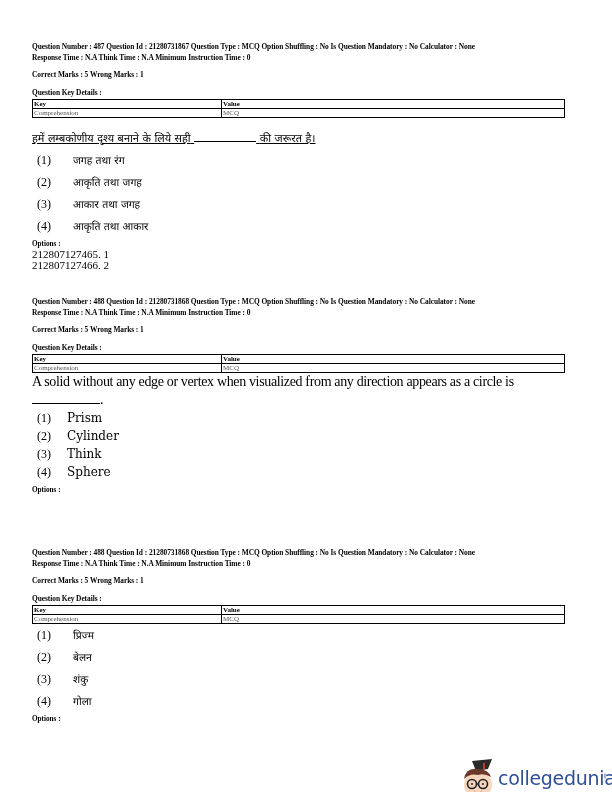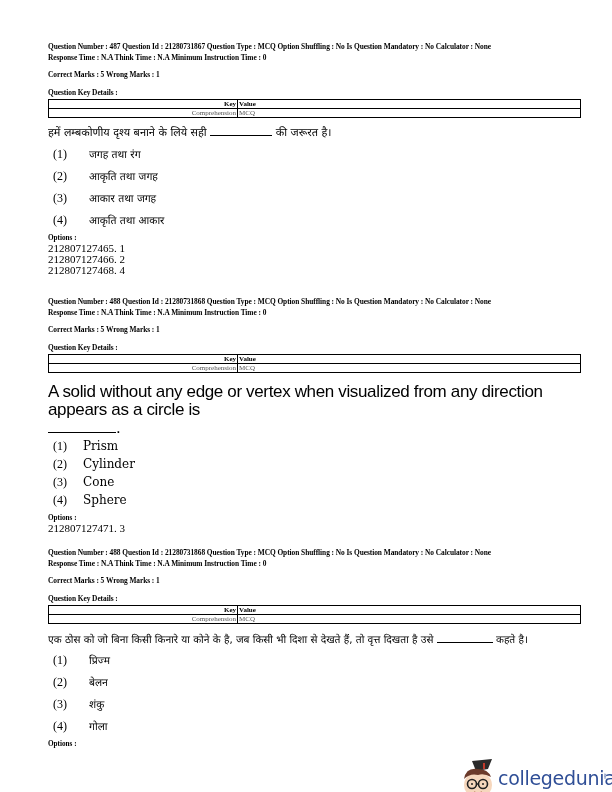--- a/index.html
+++ b/index.html
@@ -1,26 +1,26 @@
 <!DOCTYPE html>
 <html><head>
 <meta charset="utf-8">
 <style>
   html, body { margin: 0; padding: 0; background: #ffffff; }
   body { width: 612px; height: 792px; position: relative; overflow: hidden; font-family: "Liberation Serif", "DejaVu Serif", serif; color: #000; }
-  .block { position: absolute; left: 48px; width: 534px; }
+  .block { position: absolute; left: 32px; width: 534px; }
   .meta { font-weight: bold; font-size: 7.4px; line-height: 10.5px; white-space: nowrap; letter-spacing: -0.05px; }
   .meta-gap { margin-top: 7px; }
   table.kv { border-collapse: collapse; width: 533px; margin-top: 1px; }
   table.kv td { border: 1px solid #000; font-size: 7px; line-height: 8px; padding: 0 1px; height: 8px; }
-  table.kv td.k { width: 186px; text-align: right; }
+  table.kv td.k { width: 186px; }
   table.kv tr.head td { font-weight: bold; }
   table.kv tr.row td { color: #555; }
-  .q-hindi { font-family: "DejaVu Sans", sans-serif; font-size: 11px; line-height: 20px; margin-top: 5px; }
-  .q-eng { font-family: Liberation Sans, sans-serif; font-size: 17px; line-height: 18px; margin-top: 10px; }
+  .q-hindi { font-family: "DejaVu Sans", sans-serif; font-size: 11px; line-height: 20px; margin-top: 11px; text-decoration: underline; }
+  .q-eng { font-family: Liberation Serif, serif; font-size: 14px; line-height: 18px; margin-top: 0; }
   .blank { display: inline-block; border-bottom: 1px solid #000; vertical-align: baseline; height: 1px; }
   .opt { display: flex; align-items: baseline; }
   .opt .n { width: 32px; }
   .opt-hi { font-family: "DejaVu Sans", sans-serif; font-size: 10.5px; line-height: 22px; }
   .opt-hi .n { font-family: "Liberation Serif", serif; font-size: 12px; width: 36px; padding-left: 5px; }
   .opt-en { font-family: "DejaVu Serif", serif; font-size: 12px; line-height: 18px; }
   .opt-en .n { font-family: "Liberation Serif", serif; font-size: 12px; width: 30px; padding-left: 5px; }
   .opts-label { font-weight: bold; font-size: 7.2px; line-height: 9px; margin-top: 3px; }
   .opts-line { font-size: 11px; line-height: 11px; }
   .logo { position: absolute; left: 458px; top: 757px; width: 150px; height: 45px; }
@@ -64,21 +64,20 @@
       <span class="n">(3)</span>
       <span>आकार तथा जगह</span>
     </div>
   <div class="opt opt-hi">
       <span class="n">(4)</span>
       <span>आकृति तथा आकार</span>
     </div>
   <div class="opts-label">Options :</div>
   <div class="opts-line">212807127465. 1</div>
   <div class="opts-line">212807127466. 2</div>
-  <div class="opts-line">212807127468. 4</div>
 </div>
 
 <div class="block" style="top:297px;">
   <div class="meta">Question Number : 488 Question Id : 21280731868 Question Type : MCQ Option Shuffling : No Is Question Mandatory : No Calculator : None</div>
   <div class="meta">Response Time : N.A Think Time : N.A Minimum Instruction Time : 0</div>
   <div class="meta meta-gap">Correct Marks : 5 Wrong Marks : 1</div>
   <div class="meta meta-gap">Question Key Details :</div>
   <table class="kv">
     <tbody>
         <tr class="head">
@@ -98,52 +97,46 @@
   <div class="opt opt-en">
       <span class="n">(1)</span>
       <span>Prism</span>
     </div>
   <div class="opt opt-en">
       <span class="n">(2)</span>
       <span>Cylinder</span>
     </div>
   <div class="opt opt-en">
       <span class="n">(3)</span>
-      <span>Cone</span>
+      <span>Think</span>
     </div>
   <div class="opt opt-en">
       <span class="n">(4)</span>
       <span>Sphere</span>
     </div>
   <div class="opts-label" style="margin-top:5px;">Options :</div>
-  <div class="opts-line">212807127471. 3</div>
 </div>
 
 <div class="block" style="top:548px;">
   <div class="meta">Question Number : 488 Question Id : 21280731868 Question Type : MCQ Option Shuffling : No Is Question Mandatory : No Calculator : None</div>
   <div class="meta">Response Time : N.A Think Time : N.A Minimum Instruction Time : 0</div>
   <div class="meta meta-gap">Correct Marks : 5 Wrong Marks : 1</div>
   <div class="meta meta-gap">Question Key Details :</div>
   <table class="kv">
     <tbody>
         <tr class="head">
           <td class="k">Key</td>
           <td>Value</td>
         </tr>
     <tr class="row">
           <td class="k">Comprehension</td>
           <td>MCQ</td>
         </tr>
   </tbody>
     </table>
-  <div class="q-hindi" style="font-size:10.3px;">
-    <span>एक ठोस को जो बिना किसी किनारे या कोने के है, जब किसी भी दिशा से देखते हैं, तो वृत्त दिखता है उसे</span>
-    <span class="blank" style="width:56px;"></span>
-    <span>कहते है।</span>
-  </div>
   <div class="opt opt-hi">
       <span class="n">(1)</span>
       <span>प्रिज्म</span>
     </div>
   <div class="opt opt-hi">
       <span class="n">(2)</span>
       <span>बेलन</span>
     </div>
   <div class="opt opt-hi">
       <span class="n">(3)</span>

